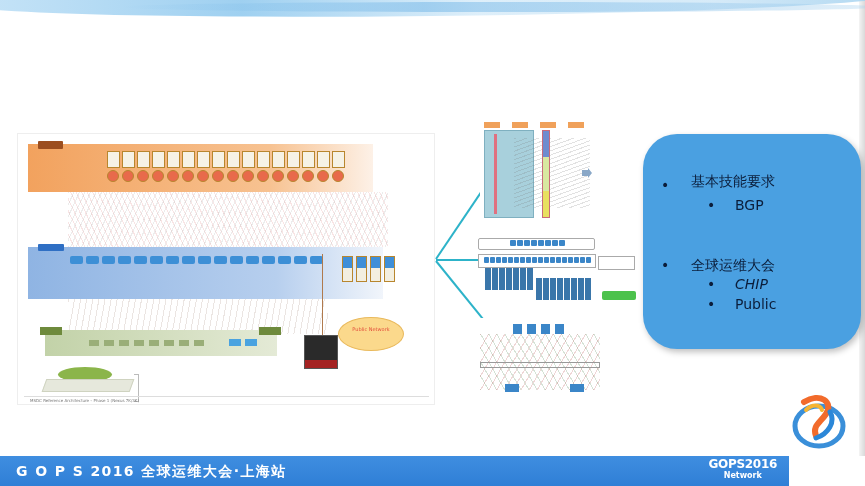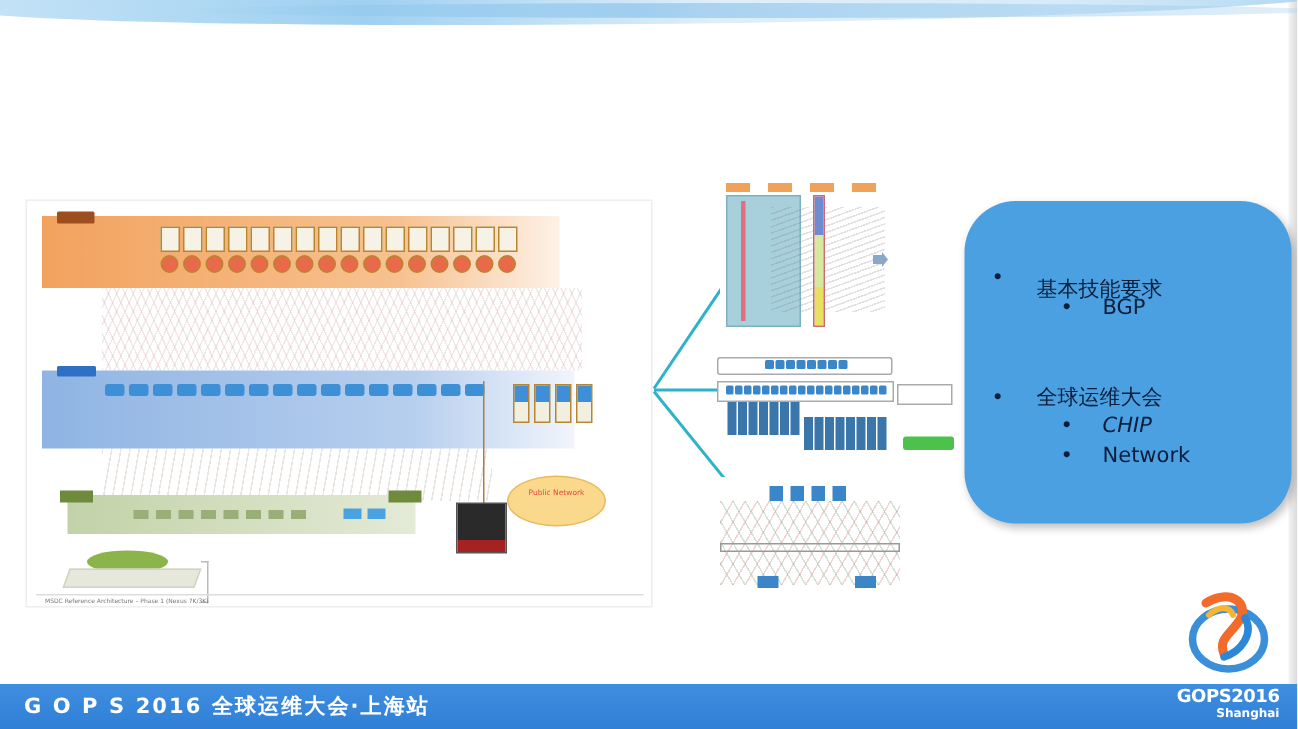--- a/index.html
+++ b/index.html
@@ -97,23 +97,23 @@
     background: repeating-linear-gradient(120deg, rgba(200,120,120,.3) 0 1px, transparent 1px 7px),
                 repeating-linear-gradient(60deg, rgba(120,160,120,.3) 0 1px, transparent 1px 7px); }
   .t3-leaf { position: absolute; top: 66px; width: 14px; height: 8px; background: #3b86c8; }
 
   
   .skills-card { position: absolute; left: 643px; top: 134px; width: 218px; height: 215px; background: #4aa0e1; border-radius: 34px; box-shadow: 2px 3px 6px rgba(0,0,0,.25); }
   .skill-item { position: absolute; left: 0; font-size: 14px; line-height: 18px; color: #0b1d3a; white-space: nowrap; font-family: "DejaVu Sans", sans-serif; }
   .skill-bullet { position: absolute; font-size: 14px; line-height: 18px; color: #0b1d3a; }
 
   
-  .footer { position: absolute; left: 0; top: 456px; width: 865px; height: 30px; background: linear-gradient(#3f8ee0, #2f7fd6); }
+  .footer { position: absolute; left: 0; top: 456px; width: 789px; height: 30px; background: linear-gradient(#3f8ee0, #2f7fd6); }
   .footer-text { position: absolute; left: 16px; top: 6px; font-size: 14px; line-height: 18px; color: #fff; letter-spacing: 1.4px; white-space: nowrap; font-weight: bold; }
-  .footer-brand { position: absolute; right: 12px; top: 2px; text-align: right; color: #fff; }
+  .footer-brand { position: absolute; right: 12px; top: 2px; text-align: center; color: #fff; }
   .footer-brand .b { font-size: 12px; line-height: 13px; font-weight: bold; letter-spacing: -0.3px; }
   .footer-brand .s { font-size: 8px; line-height: 10px; font-weight: bold; }
 
   .logo { position: absolute; left: 790px; top: 390px; width: 58px; height: 60px; }
 </style>
 </head>
 <body>
 
 <div class="slide">
   <div class="slide-edge"></div>
@@ -340,40 +340,40 @@
         <div></div>
         <div></div>
       </div>
     <div class="t3-agg"></div>
     <div class="t3-leaf" style="left:30px;"></div>
     <div class="t3-leaf" style="left:95px;"></div>
   </div>
 
   <div class="skills-card">
     <span class="skill-bullet" style="left:18px; top:42px;">•</span>
-    <span class="skill-item" style="left:48px; top:50px;">基本技能要求</span>
+    <span class="skill-item" style="left:48px; top:38px;">基本技能要求</span>
     <span class="skill-bullet" style="left:64px; top:62px;">•</span>
     <span class="skill-item" style="left:92px; top:62px;text-align:right;">BGP</span>
 
     <span class="skill-bullet" style="left:18px; top:122px;">•</span>
     <span class="skill-item" style="left:48px; top:122px;">全球运维大会</span>
     <span class="skill-bullet" style="left:64px; top:141px;">•</span>
     <span class="skill-item" style="left:92px; top:141px;font-style:italic;">CHIP</span>
     <span class="skill-bullet" style="left:64px; top:161px;">•</span>
-    <span class="skill-item" style="left:92px; top:161px;">Network</span>
+    <span class="skill-item" style="left:92px; top:161px;">Public</span>
   </div>
 
   <svg class="logo" viewBox="0 0 58 60">
     <ellipse cx="29" cy="36" rx="24" ry="20" fill="none" stroke="#3a8fd9" stroke-width="5"></ellipse>
     <ellipse cx="29" cy="36" rx="17" ry="14" fill="#ffffff"></ellipse>
     <path d="M14 12 C 30 2, 44 12, 36 24 C 30 33, 22 36, 26 46" fill="none" stroke="#f26b2b" stroke-width="6" stroke-linecap="round"></path>
     <path d="M40 22 C 46 32, 38 44, 26 48" fill="none" stroke="#2b87d8" stroke-width="5" stroke-linecap="round"></path>
     <path d="M16 20 C 22 14, 30 14, 32 20" fill="none" stroke="#f7b531" stroke-width="4" stroke-linecap="round"></path>
   </svg>
 
   <div class="footer">
     <div class="footer-text">G O P S 2016 全球运维大会·上海站</div>
     <div class="footer-brand">
       <div class="b">GOPS2016</div>
-      <div class="s">Shanghai</div>
+      <div class="s">Network</div>
     </div>
   </div>
 </div>
 
 </body></html>

